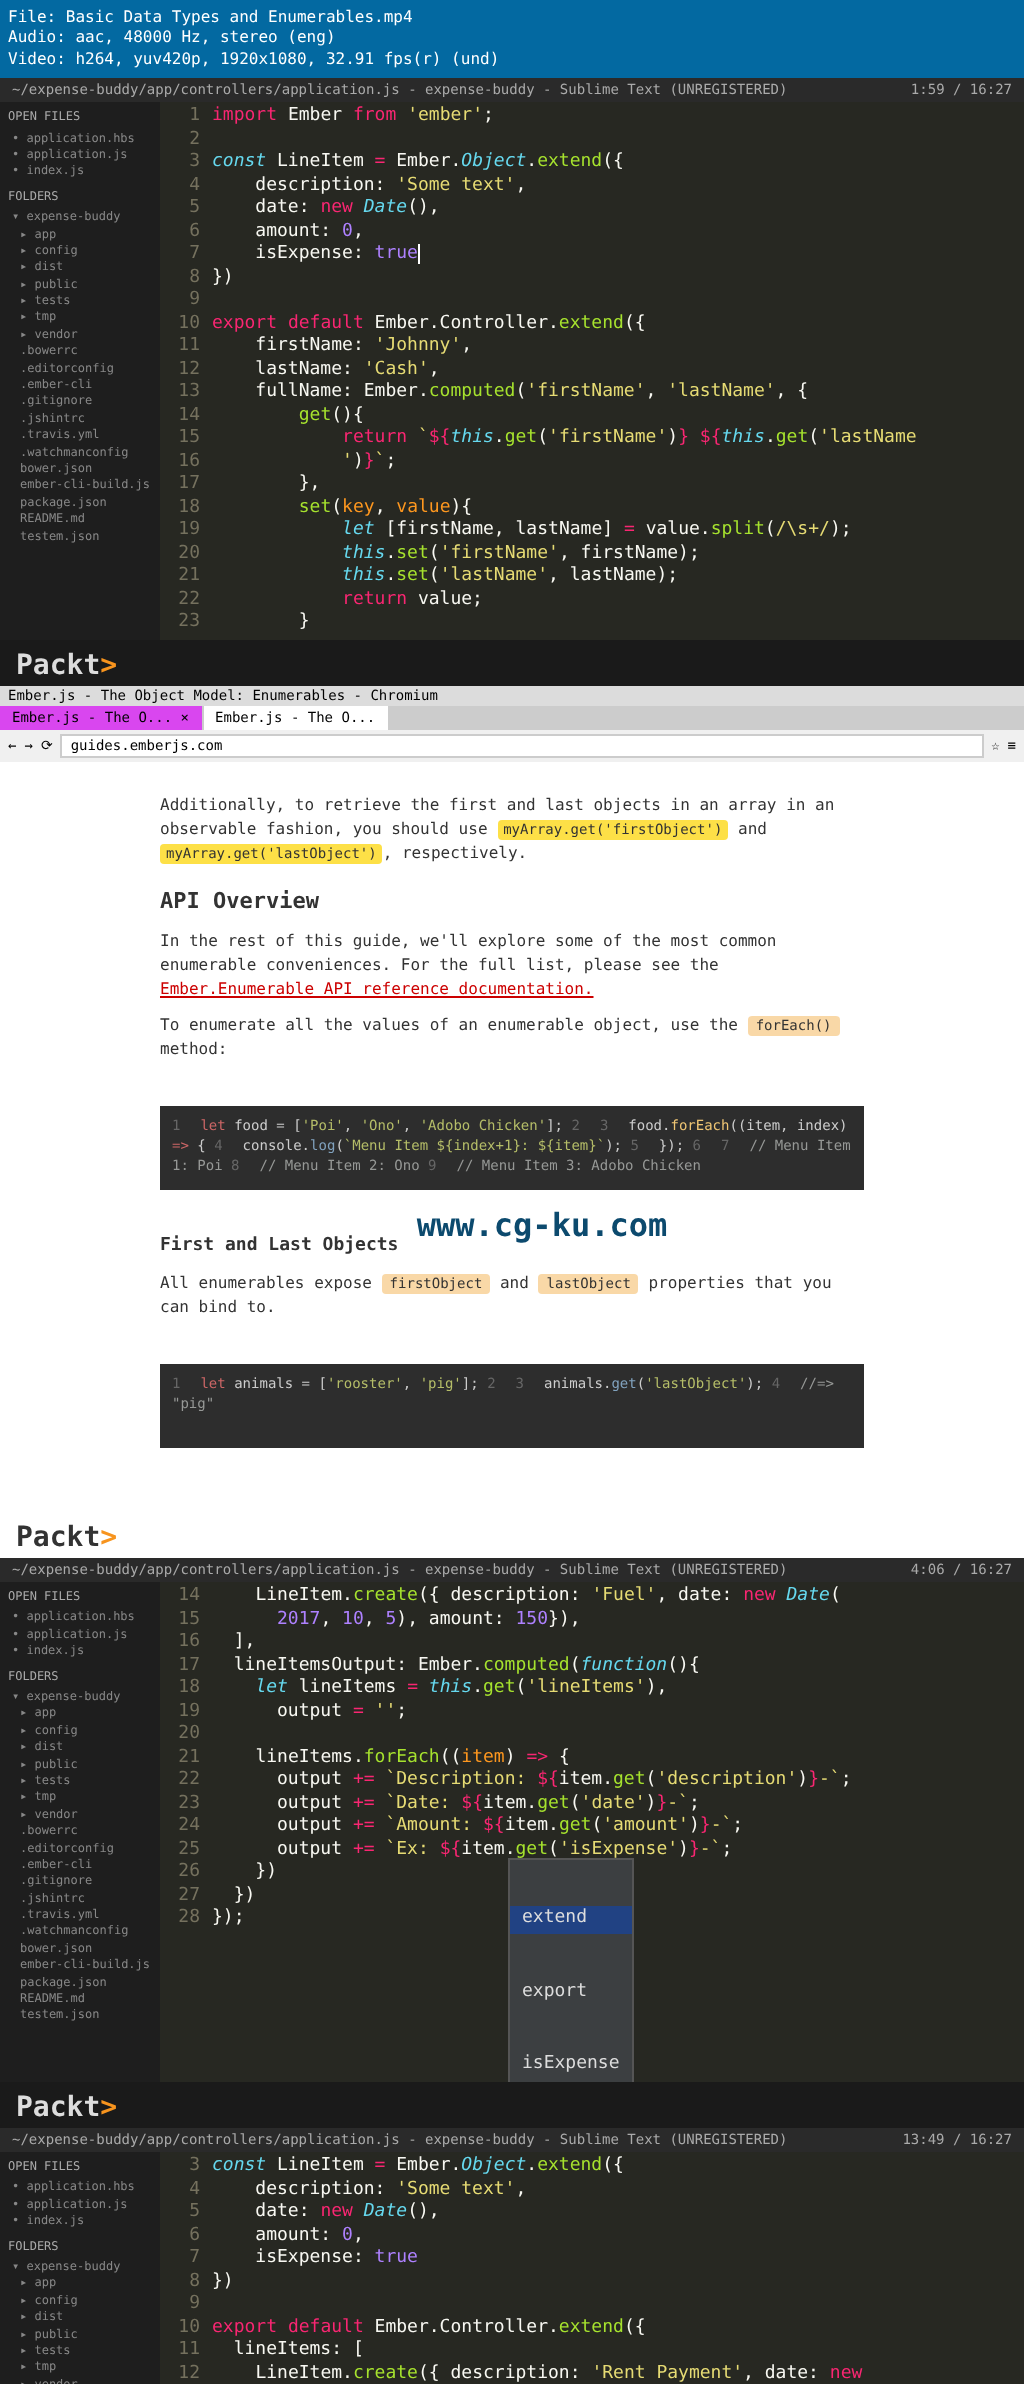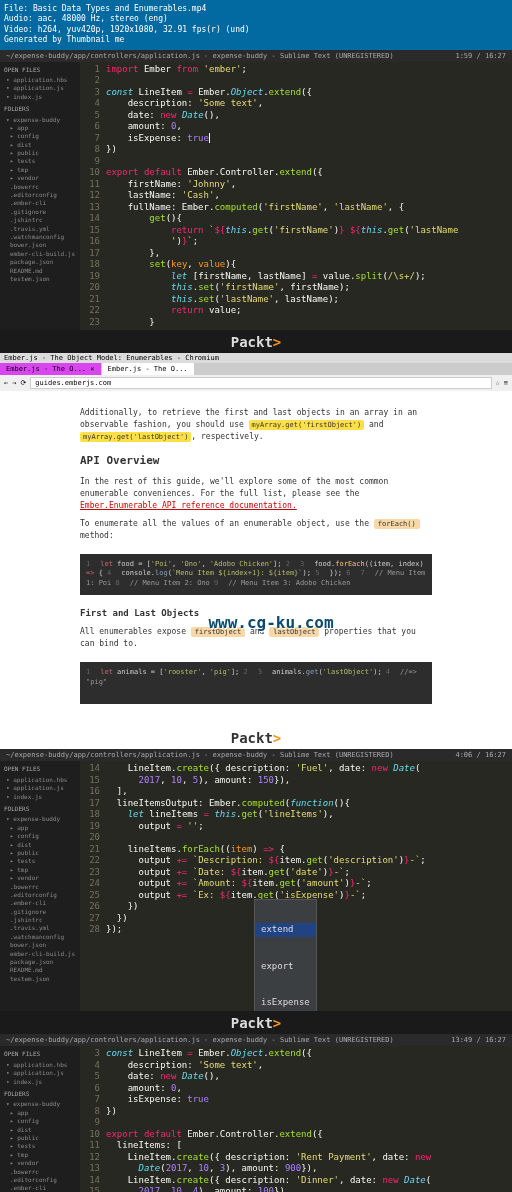--- a/index.html
+++ b/index.html
@@ -14,57 +14,56 @@
 .code-area { flex: 1; display: flex; }
 .gutter { width: 24px; text-align: right; color: #75715e; font-size: 9px; padding: 2px 4px 2px 0; line-height: 11.5px; }
 .code-content { flex: 1; font-size: 9px; line-height: 11.5px; padding: 2px; white-space: pre; color: #f8f8f2; overflow: hidden; }
 .k-red { color: #f92672; }
 .k-blue { color: #66d9ef; font-style: italic; }
 .k-green { color: #a6e22e; }
 .k-yellow { color: #e6db74; }
 .k-purple { color: #ae81ff; }
 .k-orange { color: #fd971f; }
 .k-white { color: #f8f8f2; }
-.watermark { position: relative; text-align: center; padding: 2px 8px; }
+.watermark { position: relative; text-align: left; padding: 2px 8px; }
 .watermark-text { color: #ddd; font-size: 14px; font-weight: bold; }
 .watermark-text .orange { color: #f7941e; }
 .browser-pane { background: #fff; }
 .browser-top { background: #dcdcdc; font-size: 7px; padding: 1px 4px; }
 .browser-tabs { display: flex; background: #ccc; font-size: 7px; }
 .browser-tab { padding: 2px 6px; background: #d946ef; margin-right: 1px; }
 .browser-tab.active { background: #fff; }
 .browser-addr { display: flex; align-items: center; background: #f0f0f0; padding: 2px 4px; font-size: 7px; gap: 4px; }
 .addr-input { flex: 1; background: #fff; border: 1px solid #ccc; padding: 1px 4px; font-size: 7px; }
 .doc-content { padding: 10px 80px; color: #333; font-family: Helvetica, Arial, sans-serif; font-size: 8px; line-height: 1.5; }
 .doc-content h2 { font-size: 11px; font-weight: bold; margin: 10px 0 6px; }
 .doc-content h3 { font-size: 9px; font-weight: bold; margin: 10px 0 6px; }
 .doc-content p { margin: 6px 0; }
 .code-inline { background: #fde047; padding: 1px 3px; border-radius: 2px; font-family: monospace; font-size: 7px; }
 .doc-link { color: #c00; text-decoration: underline; }
 .badge { background: #f9d8a7; padding: 1px 4px; border-radius: 2px; font-size: 7px; font-family: monospace; }
-.code-block { background: #2d2d2d; color: #ccc; padding: 6px; font-family: monospace; font-size: 7px; line-height: 1.4; margin: 12px 0; position: relative; }
+.code-block { background: #2d2d2d; color: #ccc; padding: 6px; font-family: monospace; font-size: 7px; line-height: 1.4; margin: 22px 0; position: relative; }
 .code-block .ln { color: #666; display: inline-block; width: 10px; }
 .cb-red { color: #cc6666; }
 .cb-green { color: #b5bd68; }
 .cb-yellow { color: #f0c674; }
 .cb-blue { color: #81a2be; }
 .cb-comment { color: #969896; }
 .autocomplete { position: absolute; background: #3c3f41; border: 1px solid #555; font-size: 9px; }
 .ac-item { padding: 1px 6px; color: #ddd; }
 .ac-item.selected { background: #214283; }
 .cg-watermark { position: absolute; left: 50%; transform: translateX(-50%); font-size: 16px; font-weight: bold; color: #0c4a6e; text-shadow: 1px 1px 0 #fff, -1px -1px 0 #fff; pointer-events: none; margin-left: 15px; }
 </style>
 </head>
 <body>
 
 <div class="meta-info">
   <div>File: Basic Data Types and Enumerables.mp4</div>
   <div>Audio: aac, 48000 Hz, stereo (eng)</div>
   <div>Video: h264, yuv420p, 1920x1080, 32.91 fps(r) (und)</div>
-  <div>Generated by Thumbnail me</div>
 </div>
 
 <div class="title-bar">
   <span>~/expense-buddy/app/controllers/application.js - expense-buddy - Sublime Text (UNREGISTERED)</span>
   <span>1:59 / 16:27</span>
 </div>
 <div class="editor-pane">
   <div class="sidebar">
     <div class="sidebar-header">OPEN FILES</div>
     <div class="sidebar-item">• application.hbs</div>

